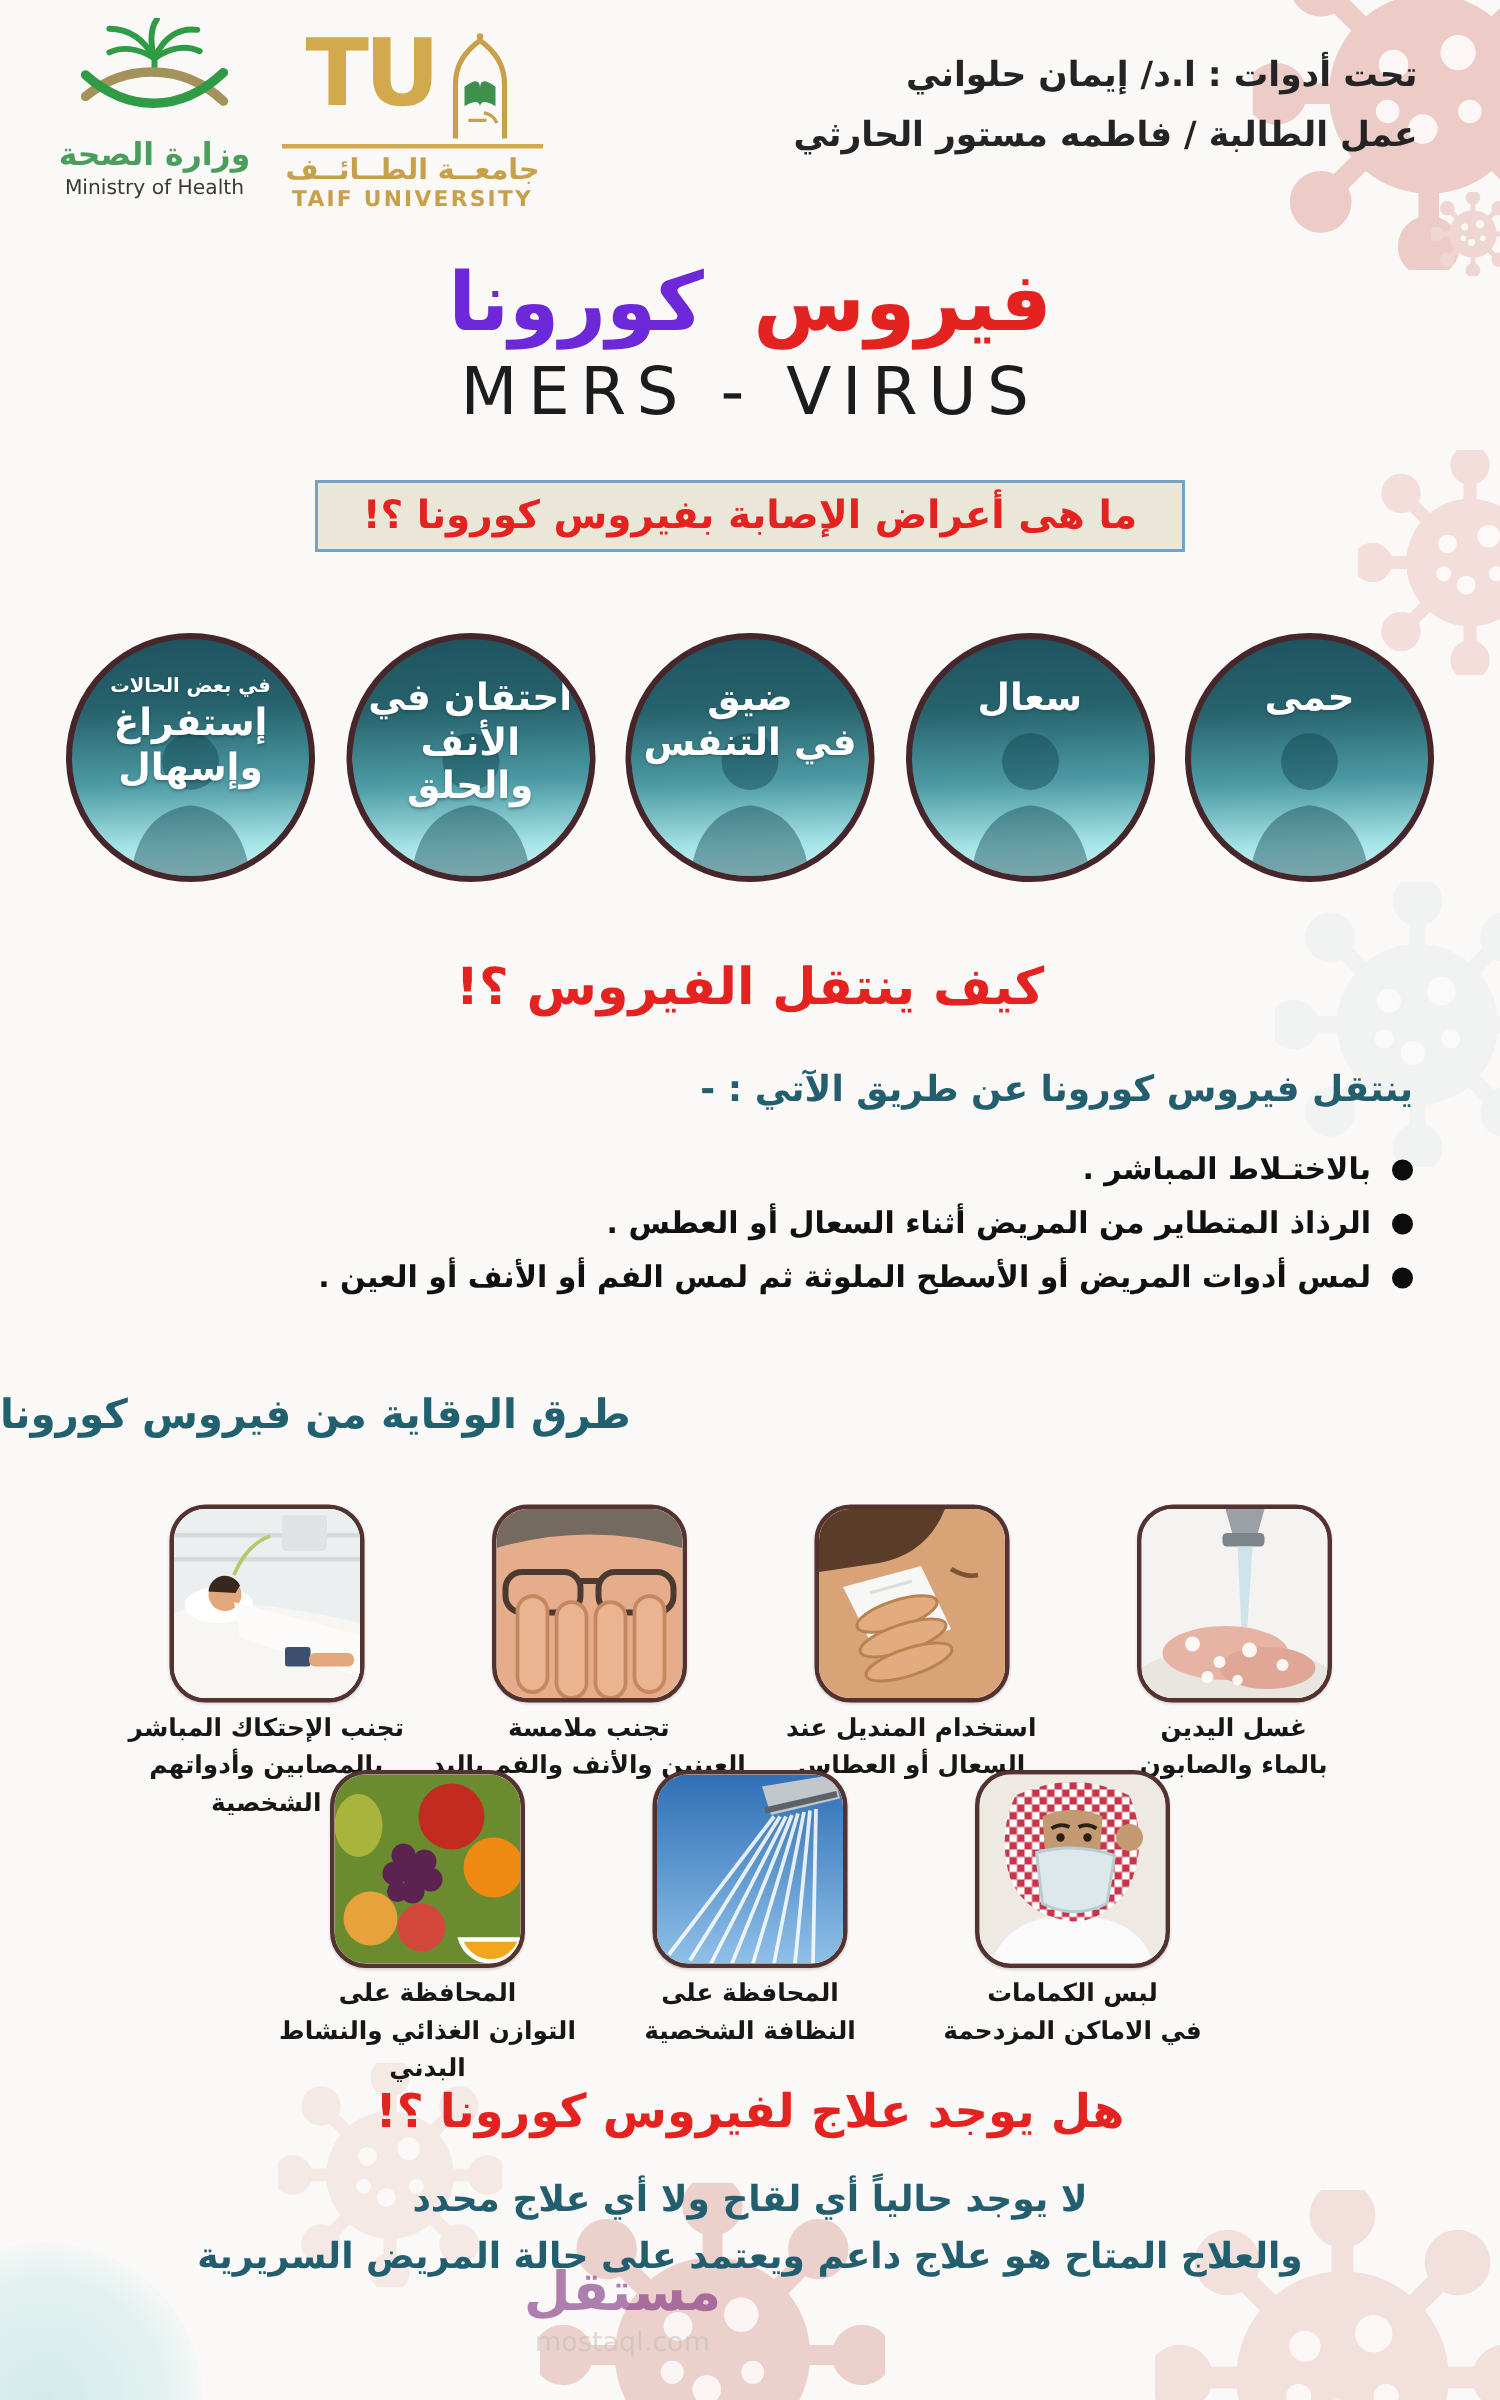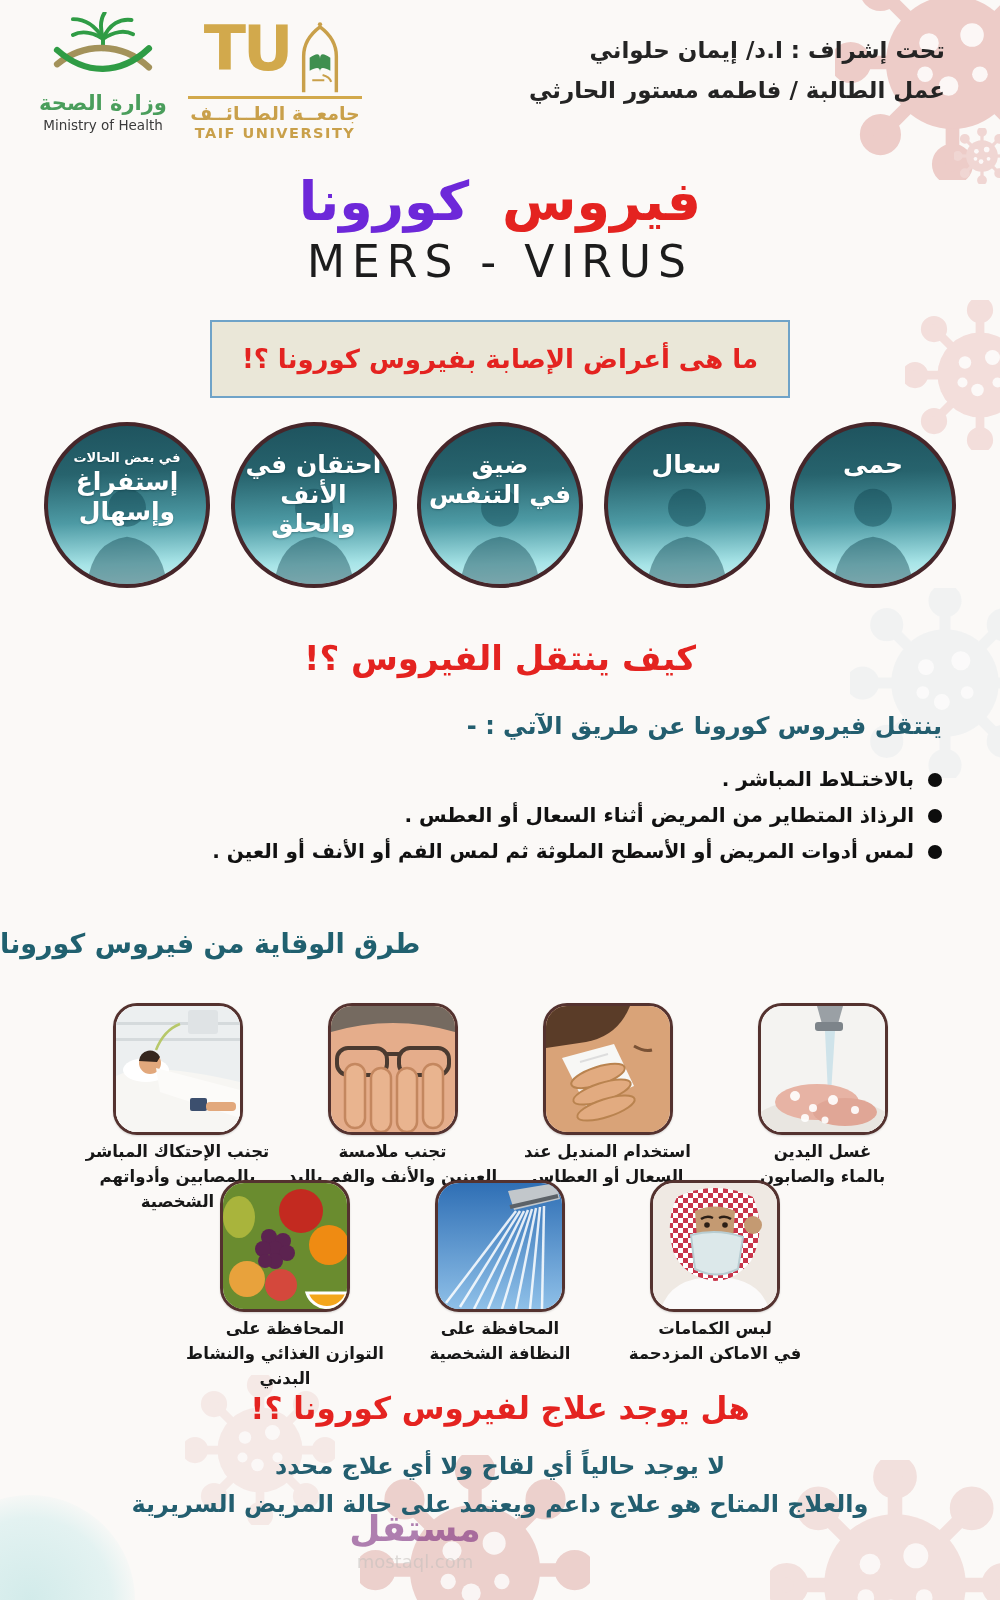--- a/index.html
+++ b/index.html
@@ -24,21 +24,21 @@
   .sup{right:55px;top:30px;text-align:right;direction:rtl;color:#242424;font-weight:bold;
        font-size:23px;line-height:40px;}
   
   .title-ar{left:0;top:170px;width:100%;text-align:center;direction:rtl;font-size:54px;font-weight:800;}
   .title-ar .w-red{color:#e42320;}
   .title-ar .w-green{color:#6d28d9;margin-right:14px;}
   .title-en{left:0;top:236px;width:100%;text-align:center;color:#1c1c1c;font-size:44px;
             letter-spacing:7px;font-weight:500;}
   
   .banner-wrap{left:0;top:320px;width:100%;display:flex;justify-content:center;}
-  .banner{background:#eae7d8;border:2px solid #6fa3c8;padding:22px 30px;direction:rtl;
+  .banner{background:#eae7d8;border:2px solid #6fa3c8;padding:7px 30px;direction:rtl;
           color:#e42320;font-size:26px;font-weight:bold;min-width:450px;text-align:left;}
   
   .sym-row{left:0;top:422px;width:100%;padding:0 44px;box-sizing:border-box;
            display:flex;justify-content:space-between;}
   .sym{width:158px;height:158px;border-radius:50%;border:4px solid #46262a;position:relative;overflow:hidden;
        background:linear-gradient(178deg,#1e535e 0%,#27636d 30%,#4d9aa4 60%,#a7e4e7 86%,#cdf3f4 100%);}
   .sym-fig{position:absolute;bottom:-8px;left:50%;transform:translateX(-50%);width:80%;height:80%;}
   .sym-text{position:absolute;top:24px;left:0;width:100%;text-align:center;color:#fff;font-weight:bold;
             direction:rtl;text-shadow:0 1px 2px rgba(0,40,50,.35);}
   .sym-sub{display:block;font-size:13px;margin-bottom:2px;}
@@ -177,21 +177,21 @@
         <path d="M15,44 q12,-9 12,1 q0,-10 12,-1 l0,15 q-12,-7 -12,1 q0,-8 -12,-1 Z" fill="#3f8f4f"></path>
         <path d="M30,64 q8,2 10,8 M18,70 h14" stroke="#c9a04a" stroke-width="2.5" fill="none"></path>
       </svg>
     </div>
     <div class="tu-line"></div>
     <div class="tu-ar" dir="rtl">جامعــة الطــائــف</div>
     <div class="tu-en">TAIF UNIVERSITY</div>
   </div>
 
   <div class="abs sup z1">
-    <div>تحت إشراف : ا.د/ إيمان حلواني</div>
+    <div>تحت أدوات : ا.د/ إيمان حلواني</div>
     <div>عمل الطالبة / فاطمه مستور الحارثي</div>
   </div>
 
   <div class="abs title-ar z1">
     <span class="w-red">فيروس</span>
     <span class="w-green">كورونا</span>
   </div>
   <div class="abs title-en z1">MERS - VIRUS</div>
 
   <div class="abs banner-wrap z1">

